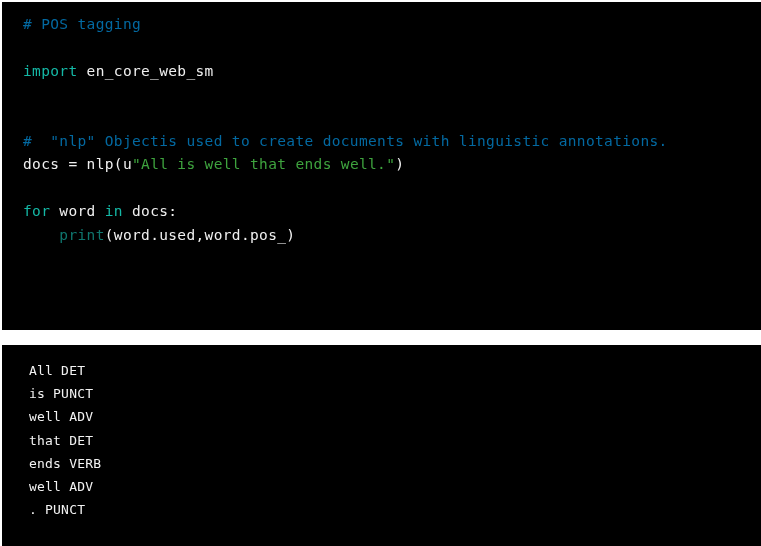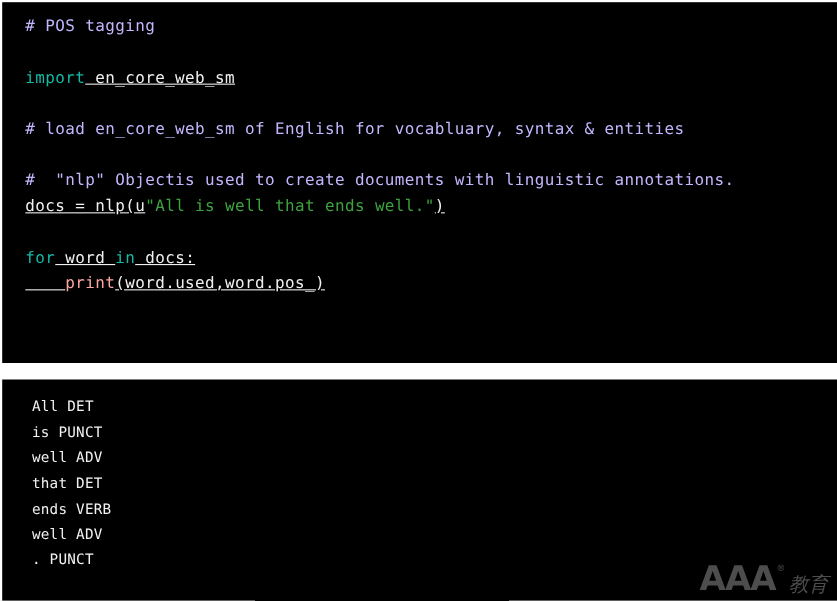--- a/index.html
+++ b/index.html
@@ -41,25 +41,25 @@
   }
   .code-line {
     height: 23.4px;
     line-height: 23.4px;
     font-family: "DejaVu Sans Mono", "Liberation Mono", monospace;
     font-size: 14.5px;
     white-space: pre;
     color: #e8e8e8;
     letter-spacing: 0.35px;
   }
-  .tok-comment { color: #c4b5fd; }
+  .tok-comment { color: #0369a1; }
   .tok-keyword { color: #14b8a6; }
-  .tok-builtin { color: #fca5a5; }
+  .tok-builtin { color: #0f766e; }
   .tok-string  { color: #3ea33e; }
-  .tok-plain   { color: #f0f0f0; text-decoration: underline; }
+  .tok-plain   { color: #f0f0f0; }
 
   
   .separator {
     position: absolute;
     left: 0;
     top: 330px;
     width: 761px;
     height: 15px;
     background: #ffffff;
   }
@@ -130,21 +130,20 @@
 <body>
 
 <div id="screen">
 
   <div class="code-panel">
     <div class="code-lines">
         <div class="code-line"><span class="tok-comment"># POS tagging</span></div>
         <div class="code-line">&nbsp;</div>
         <div class="code-line"><span class="tok-keyword">import</span><span class="tok-plain"> en_core_web_sm</span></div>
         <div class="code-line">&nbsp;</div>
-        <div class="code-line"><span class="tok-comment"># load en_core_web_sm of English for vocabluary, syntax &amp; entities</span></div>
         <div class="code-line">&nbsp;</div>
         <div class="code-line"><span class="tok-comment">#  "nlp" Objectis used to create documents with linguistic annotations.</span></div>
         <div class="code-line"><span class="tok-plain">docs = nlp(u</span><span class="tok-string">"All is well that ends well."</span><span class="tok-plain">)</span></div>
         <div class="code-line">&nbsp;</div>
         <div class="code-line"><span class="tok-keyword">for</span><span class="tok-plain"> word </span><span class="tok-keyword">in</span><span class="tok-plain"> docs:</span></div>
         <div class="code-line"><span class="tok-plain">    </span><span class="tok-builtin">print</span><span class="tok-plain">(word.used,word.pos_)</span></div>
       </div>
   </div>
 
   <div class="separator"></div>
@@ -153,20 +152,15 @@
     <div class="output-lines">
         <div class="output-line">All DET</div>
         <div class="output-line">is PUNCT</div>
         <div class="output-line">well ADV</div>
         <div class="output-line">that DET</div>
         <div class="output-line">ends VERB</div>
         <div class="output-line">well ADV</div>
         <div class="output-line">. PUNCT</div>
       </div>
 
-    <div class="watermark">
-      <span class="wm-aaa">AAA</span>
-      <span class="wm-reg">®</span>
-      <span class="wm-cn">教育</span>
-    </div>
   </div>
 
 </div>
 
 </body></html>

